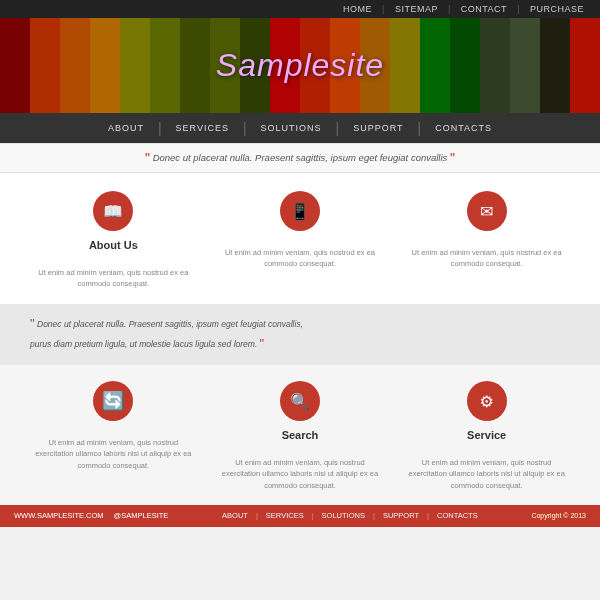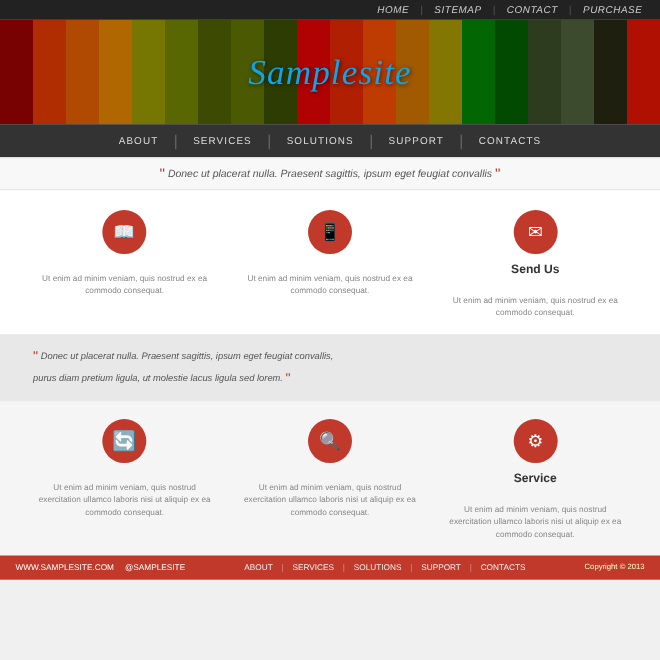--- a/index.html
+++ b/index.html
@@ -7,21 +7,21 @@
 
     
     .top-nav {
       background: #222;
       color: #ccc;
       font-size: 9px;
       text-align: right;
       padding: 4px 12px;
       letter-spacing: 0.5px;
     }
-    .top-nav span { margin: 0 4px; color: #ccc; font-style: italic; }
+    .top-nav span { margin: 0 4px; color: #ccc; }
     .top-nav .sep { color: #555; margin: 0 3px; }
 
     
     .hero {
       position: relative;
       height: 95px;
       background: #111;
       overflow: hidden;
       display: flex;
       align-items: center;
@@ -32,24 +32,24 @@
       top: 0; left: 0; right: 0; bottom: 0;
       display: flex;
     }
     .stripe {
       flex: 1;
       opacity: 0.85;
     }
     .hero-title {
       position: relative;
       z-index: 2;
-      font-family: Liberation Serif, serif;
+      font-family: Liberation Sans, sans-serif;
       font-style: italic;
       font-size: 32px;
-      color: #0ea5e9;
+      color: #f0abfc;
       text-shadow: 1px 1px 4px rgba(0,0,0,0.6);
       letter-spacing: 1px;
     }
 
     
     .main-nav {
       background: #333;
       display: flex;
       align-items: center;
       justify-content: center;
@@ -208,48 +208,49 @@
 <div class="quote-bar">
   <span class="qq">"</span>
   <span>Donec ut placerat nulla. Praesent sagittis, ipsum eget feugiat convallis</span>
   <span class="qq">"</span>
 </div>
 
 <div class="features-section">
   <div class="features-row">
     <div class="feature-item">
       <div class="feature-icon">📖</div>
+      <div class="feature-title">About Us</div>
       <div class="feature-text">Ut enim ad minim veniam, quis nostrud ex ea commodo consequat.</div>
     </div>
     <div class="feature-item">
       <div class="feature-icon">📱</div>
       <div class="feature-text">Ut enim ad minim veniam, quis nostrud ex ea commodo consequat.</div>
     </div>
     <div class="feature-item">
       <div class="feature-icon">✉</div>
-      <div class="feature-title">Send Us</div>
       <div class="feature-text">Ut enim ad minim veniam, quis nostrud ex ea commodo consequat.</div>
     </div>
   </div>
 </div>
 
 <div class="gray-section">
   <span class="qq">"</span>
   <span> Donec ut placerat nulla. Praesent sagittis, ipsum eget feugiat convallis,<br>purus diam pretium ligula, ut molestie lacus ligula sed lorem. </span>
   <span class="qq">"</span>
 </div>
 
 <div class="features-section2">
   <div class="features-row">
     <div class="feature-item">
       <div class="feature-icon" style="font-size:18px;">🔄</div>
       <div class="feature-text">Ut enim ad minim veniam, quis nostrud exercitation ullamco laboris nisi ut aliquip ex ea commodo consequat.</div>
     </div>
     <div class="feature-item">
       <div class="feature-icon">🔍</div>
+      <div class="feature-title">Search</div>
       <div class="feature-text">Ut enim ad minim veniam, quis nostrud exercitation ullamco laboris nisi ut aliquip ex ea commodo consequat.</div>
     </div>
     <div class="feature-item">
       <div class="feature-icon">⚙</div>
       <div class="feature-title">Service</div>
       <div class="feature-text">Ut enim ad minim veniam, quis nostrud exercitation ullamco laboris nisi ut aliquip ex ea commodo consequat.</div>
     </div>
   </div>
 </div>
 

